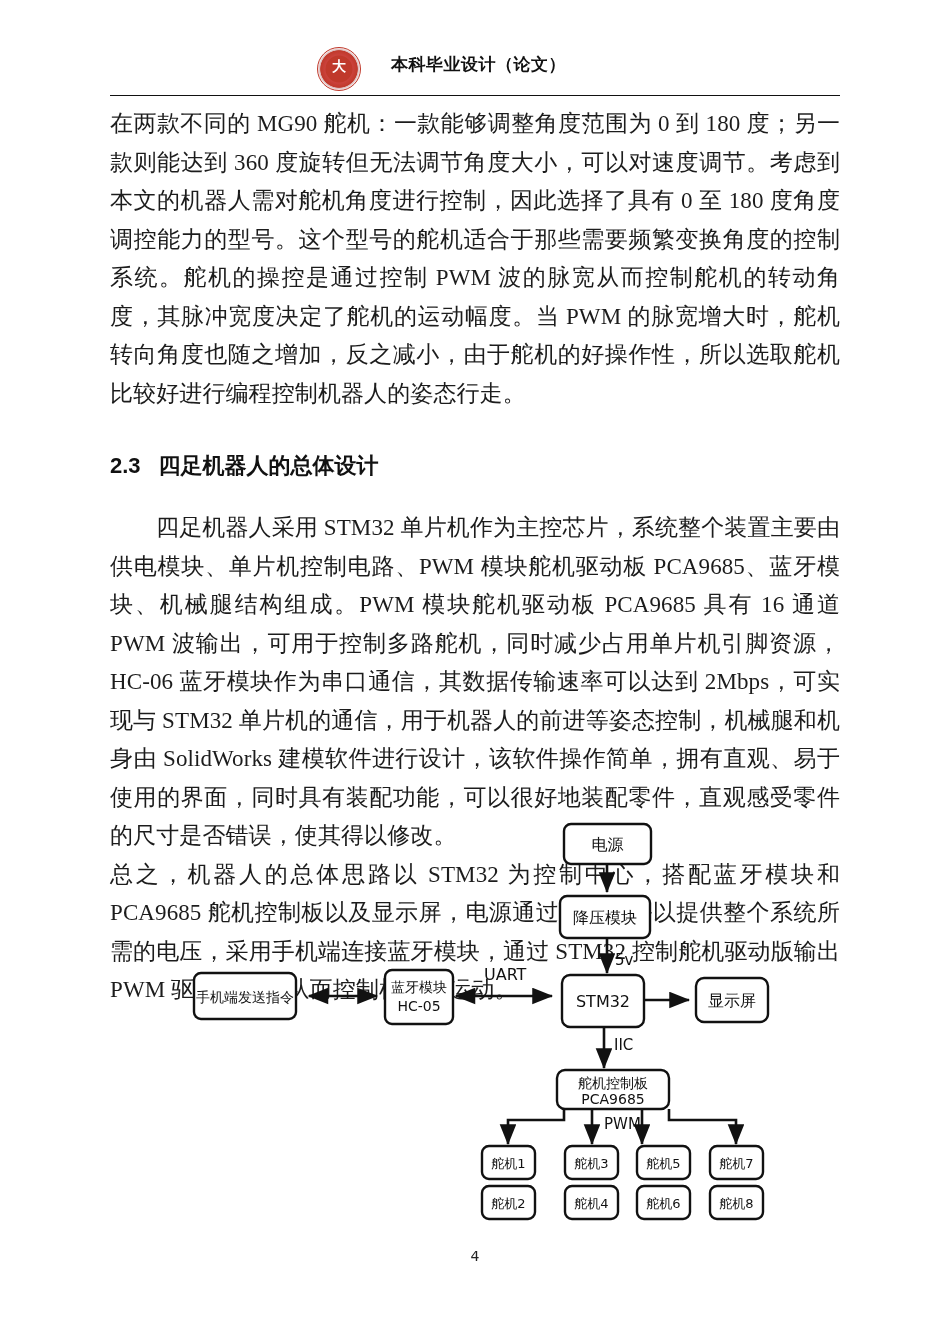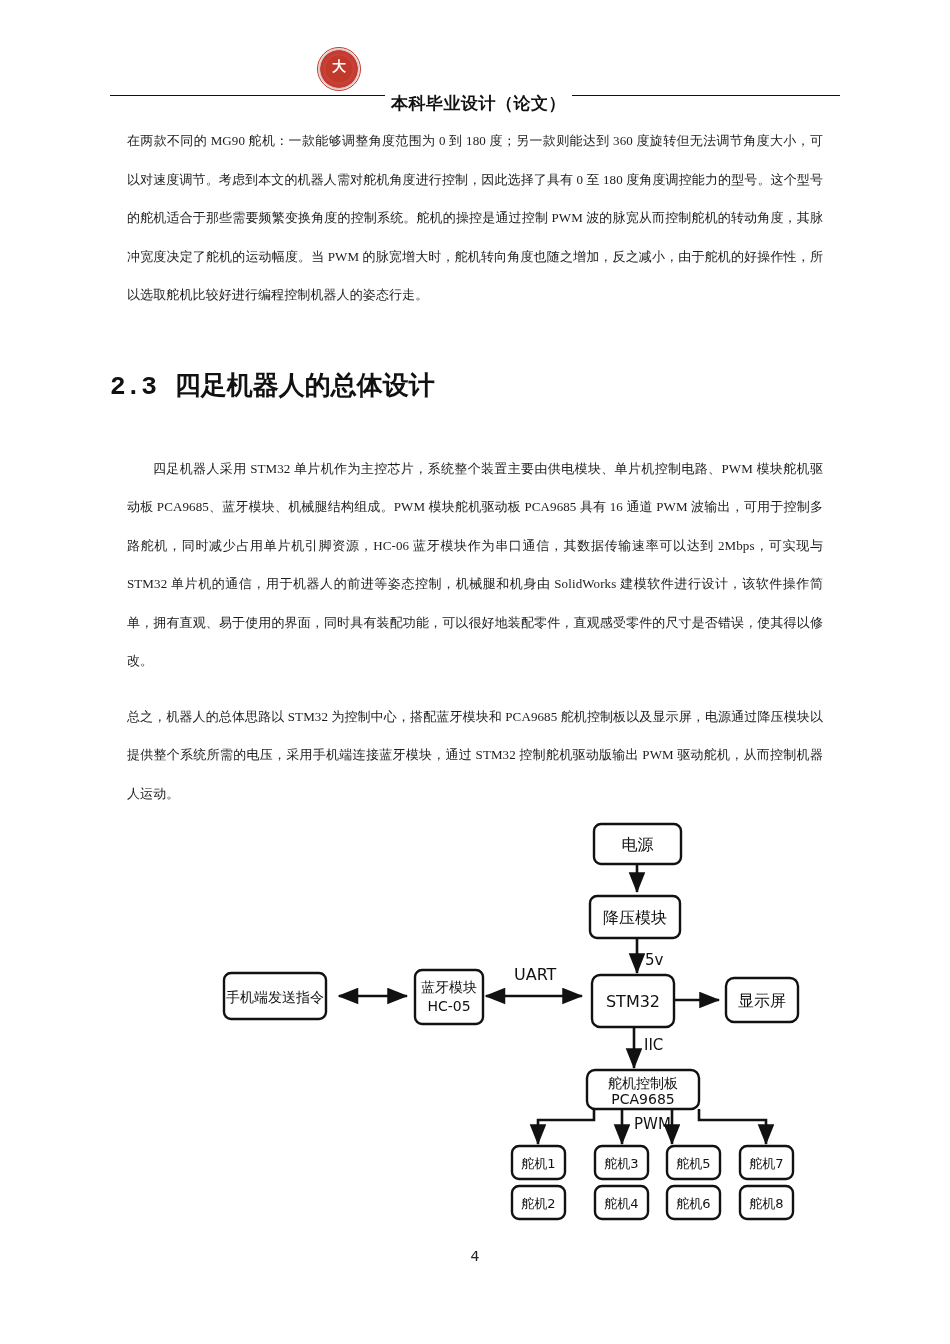--- a/index.html
+++ b/index.html
@@ -76,58 +76,57 @@
     position: absolute;
     left: 275px;
     top: 5px;
     font-family: "DejaVu Sans", "Liberation Sans", sans-serif;
     font-weight: bold;
     font-size: 17px;
     letter-spacing: 0.5px;
     color: #111;
     background: #fff;
     padding: 0 6px;
-    margin-top: 39px;
   }
 
   
   .body-area {
     position: absolute;
     left: 110px;
     top: 105px;
     width: 730px;
   }
   p.para {
-    margin: 17px;
-    font-size: 13px;
+    margin: 0;
+    font-size: 23px;
     line-height: 38.5px;
     text-align: justify;
     text-justify: inter-ideograph;
     letter-spacing: 0.1px;
     color: #1c1c1c;
   }
   p.para.indent { text-indent: 2em; }
 
   h2.section-heading {
     margin: 0;
-    font-family: Liberation Mono, monospace;
+    font-family: Liberation Sans, sans-serif;
     font-weight: bold;
-    font-size: 26px;
+    font-size: 22px;
     line-height: 1.2;
     color: #111;
   }
   h2.section-heading .num { margin-right: 18px; }
 
   .gap-before-heading { height: 40px; }
   .gap-after-heading  { height: 30px; }
 
   
   #diagram {
     position: absolute;
-    left: 194px;
+    left: 164px;
     top: 820px;
     width: 660px;
     height: 420px;
   }
   #diagram svg { display: block; }
   .dg-box-text {
     font-family: "DejaVu Sans", "Liberation Sans", sans-serif;
     fill: #111;
   }
   .dg-edge-label {

